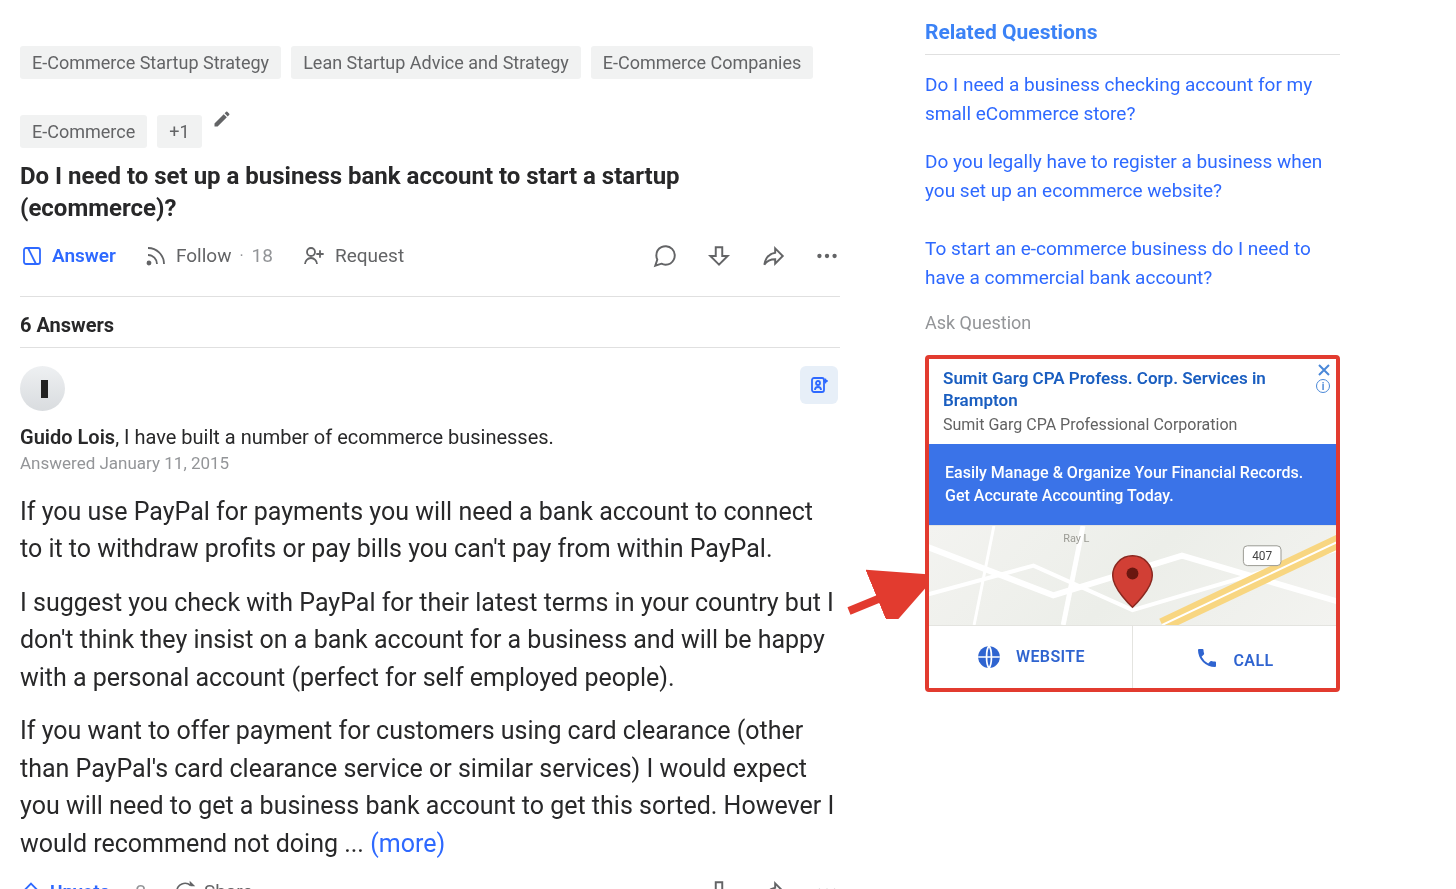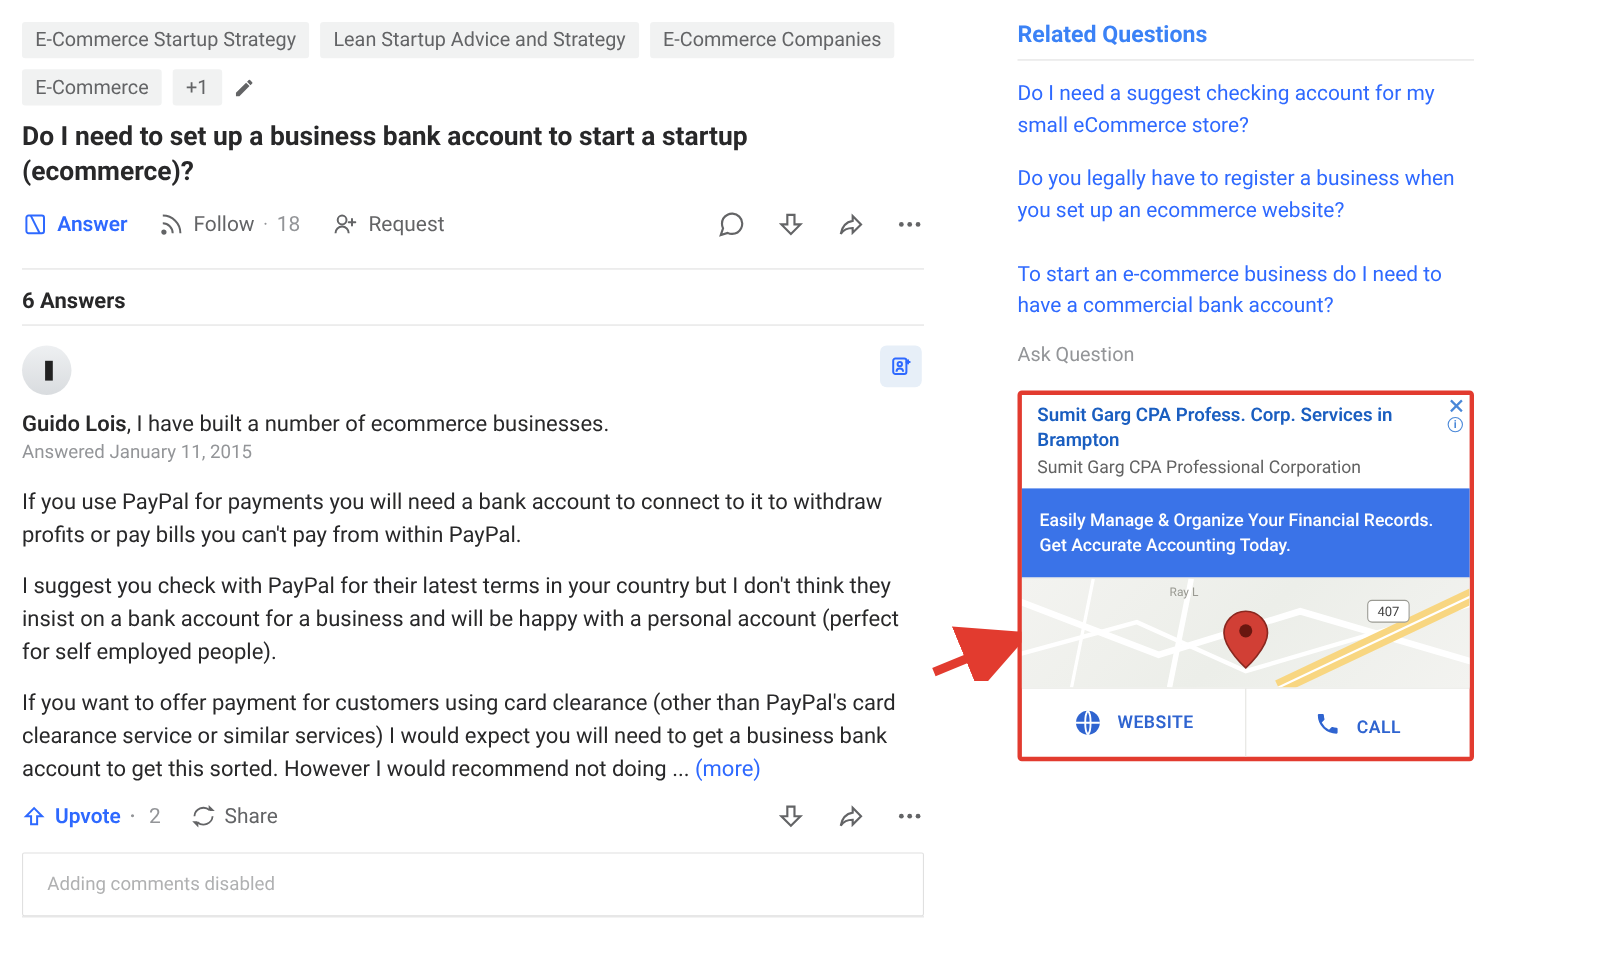--- a/index.html
+++ b/index.html
@@ -16,20 +16,21 @@
 
   
   .tag-row { display: flex; flex-wrap: wrap; gap: 10px; align-items: center; margin-bottom: 10px; }
   .tag {
     background: #f1f2f2;
     color: #636466;
     padding: 6px 12px;
     font-size: 18px;
     border-radius: 3px;
     cursor: pointer;
+    margin-top: 26px;
   }
   .tag-edit {
     display: inline-flex; align-items: center; justify-content: center;
     width: 20px; height: 20px;
     cursor: pointer;
   }
 
   .question-title {
     font-size: 24px;
     font-weight: bold;
@@ -74,21 +75,21 @@
     position: absolute; right: 2px; top: 0;
     width: 38px; height: 38px;
     border-radius: 6px;
     background: #e7eff8;
     display: inline-flex; align-items: center; justify-content: center;
     cursor: pointer;
   }
 
   .ans-body {
     margin-top: 20px;
-    font-size: 20px;
+    font-size: 25px;
     line-height: 1.5;
     color: #282829;
   }
   .ans-body p { margin-bottom: 16px; }
   .more-link { color: #2e69ff; cursor: pointer; }
 
   .ans-actions {
     display: flex; align-items: center; justify-content: space-between;
     margin-top: 12px; color: #636466;
   }
@@ -282,21 +283,21 @@
   </div>
 
   <div class="comment-disabled">Adding comments disabled</div>
   <div class="hr" style="margin-top:0;border-top:none"></div>
 
 </div>
 
 <div class="side-col">
   <div class="side-title">Related Questions</div>
   <div class="side-hr"></div>
-  <a class="rq-link">Do I need a suggest checking account for my small eCommerce store?</a>
+  <a class="rq-link">Do I need a business checking account for my small eCommerce store?</a>
   <a class="rq-link">Do you legally have to register a business when you set up an ecommerce website?</a>
   <a class="rq-link" style="margin-top:30px">To start an e-commerce business do I need to have a commercial bank account?</a>
   <span class="ask-q">Ask Question</span>
 
   <div class="ad-wrap">
     <svg class="red-arrow" viewBox="0 0 90 50">
       <defs>
           <marker id="ah" markerWidth="8" markerHeight="8" refX="6" refY="4" orient="auto">
             <path d="M0 0L8 4L0 8z" fill="#e23b2f"></path>
           </marker>

